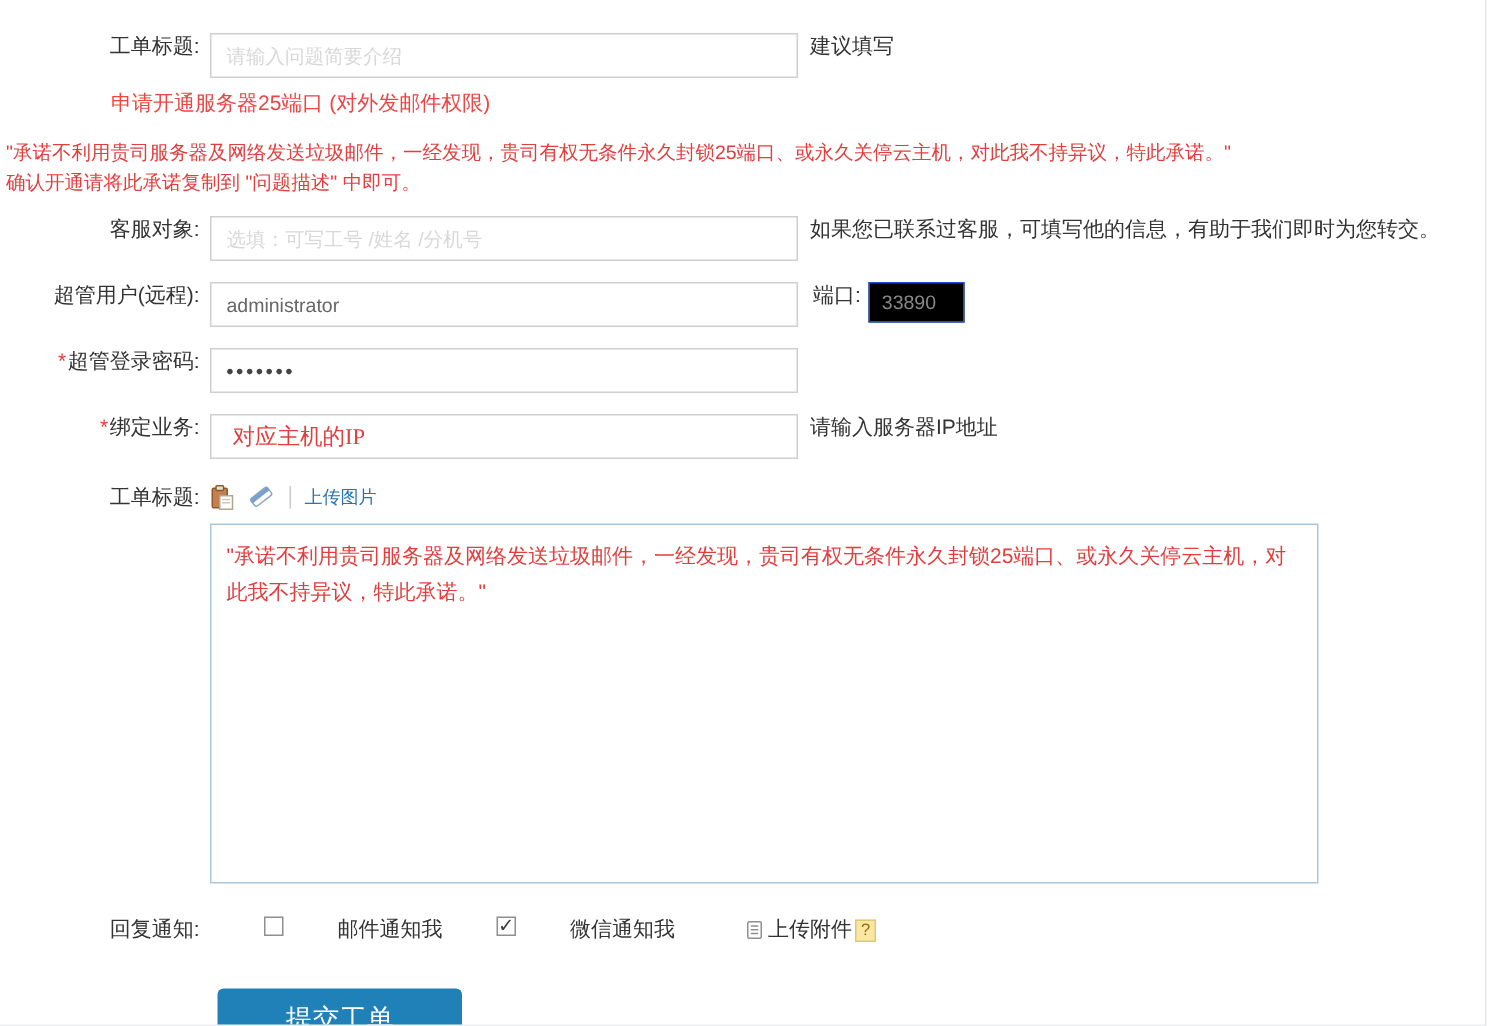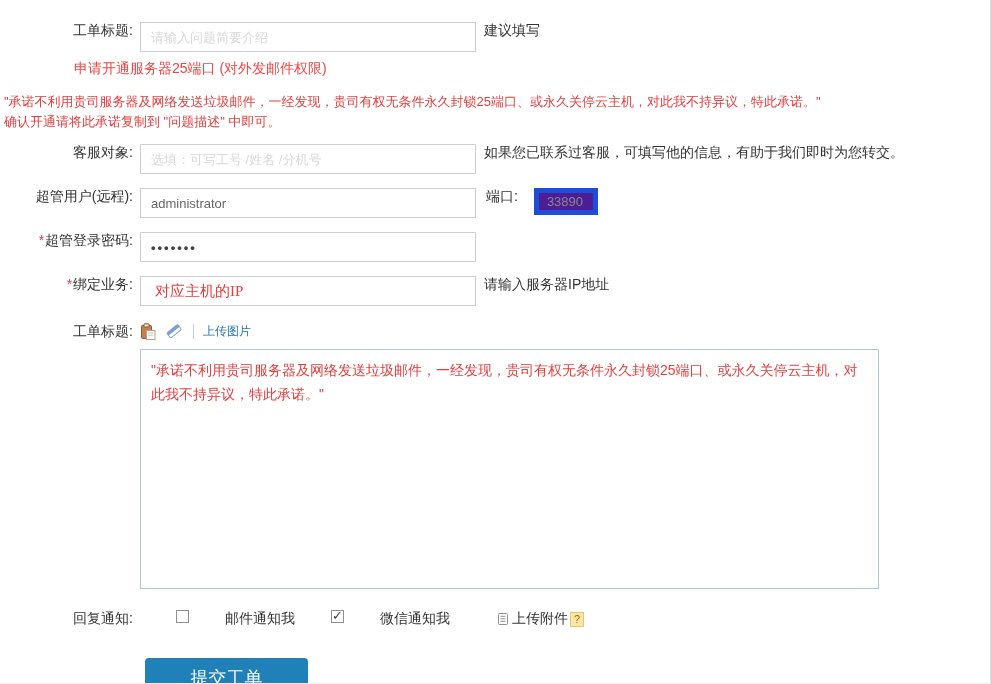--- a/index.html
+++ b/index.html
@@ -10,32 +10,32 @@
     border-right:1px solid #dfe1e2; border-bottom:1px solid #eceeef;
     padding-top:22px; overflow:hidden;
   }
   .row { display:flex; align-items:flex-start; margin-bottom:14px; }
   .row-label {
     width:140px; flex:0 0 140px; text-align:right; padding-right:7px;
     font-size:14px; color:#333; white-space:nowrap;
   }
   .req { color:#e43d3d; margin-right:1px; }
   .txt-input {
-    width:336px; height:30px; border:1px solid #cfcfcf; background:#fff;
+    width:392px; height:30px; border:1px solid #cfcfcf; background:#fff;
     padding:0 10px; font-size:13px; color:#666; outline:none;
     font-family:"Liberation Sans","DejaVu Sans",sans-serif;
   }
   .txt-input::placeholder { color:#d8d8d8; opacity:1; }
   .hint { font-size:14px; color:#333; margin-left:8px; white-space:nowrap; }
   .subtext { font-size:14px; color:#ef4444; margin:-6px 0 10px 74px; }
   .warning { margin:14px 0 12px 4px; color:#e43d3d; font-size:13px; line-height:20px; }
   .port-label { font-size:14px; color:#333; margin-left:10px; white-space:nowrap; }
   .port-input {
-    width:64px; height:27px; border:5px solid #1d4ed8; background:#4c1d95;
-    margin-left:16px; padding:0 8px; font-size:13px; color:#888; outline:none;
+    width:64px; height:27px; border:1px solid #1d4ed8; background:#000000;
+    margin-left:5px; padding:0 8px; font-size:13px; color:#888; outline:none;
   }
   .pwd-input { color:#444; font-weight:bold; letter-spacing:2px; font-size:13px; }
   .bind-input { color:#e43d3d; font-size:15px; font-family:"Liberation Serif","DejaVu Serif",serif; padding-left:14px; }
   .row-desc { align-items:flex-start; margin-bottom:16px; }
   .row-desc .row-label { margin-top:3px; }
   .toolbar { display:flex; align-items:center; height:22px; margin-bottom:7px;font-family:Liberation Serif, serif; }
   .toolbar .icon-btn { display:inline-flex; align-items:center; cursor:pointer; margin-right:9px; }
   .toolbar .divider { width:1px; height:15px; background:#c9c9c9; margin:0 9px 0 1px; }
   .upload-link { font-size:12px; color:#2c72ad; text-decoration:none; }
   .desc-textarea {

